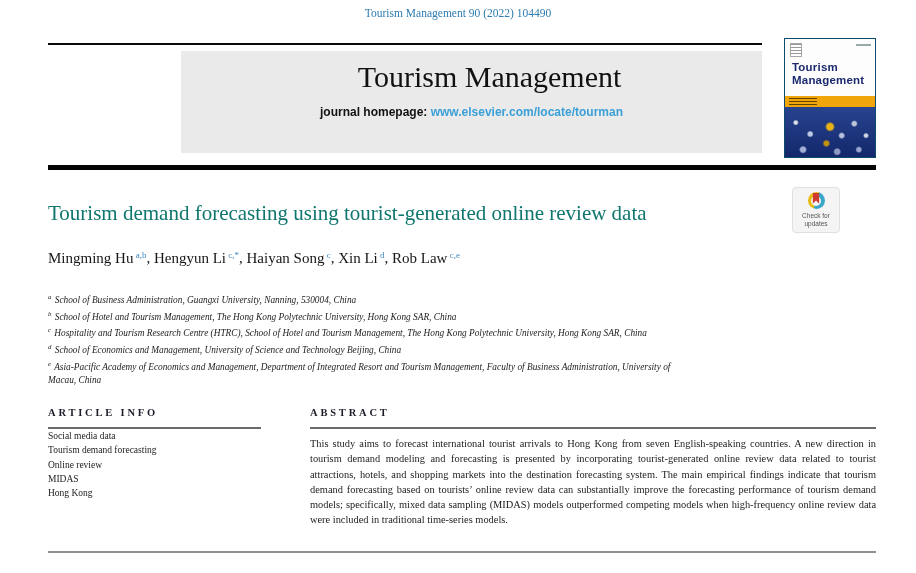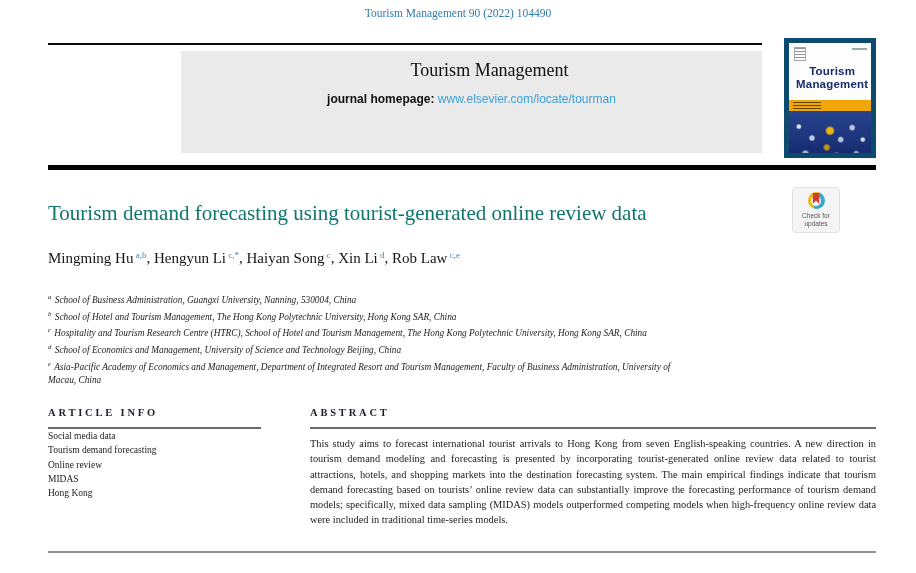--- a/index.html
+++ b/index.html
@@ -20,31 +20,31 @@
   .tree { position:absolute; left:12px; top:0; }
   .elsevier-text {
     position:absolute; left:1px; bottom:0px; font-size:20px; color:#ee7d19;
     letter-spacing:1px; font-family:"Liberation Serif", serif;
   }
   .graybox {
     position:absolute; left:133px; top:6px; width:581px; height:102px;
     background:#eaeaea; text-align:center;
   }
   .g1 { margin-top:6px; font-size:12.5px; color:#1a1a1a; }
-  .g2 { margin-top:9px; font-size:18px; color:#111;padding-left:36px; }
+  .g2 { margin-top:9px; font-size:30px; color:#111;padding-left:36px; }
   .g3 {
     margin-top:11px; font-family:"Liberation Sans", sans-serif;
     font-size:12px; color:#111; font-weight:bold;
   }
   .link { color:#3ba0d8; }
-  .g3 .link { font-weight:normal;margin-top:48px; }
+  .g3 .link { font-weight:bold;margin-top:48px; }
   
   .cover {
     position:absolute; left:784px; top:38px; width:92px; height:120px;
-    border:5px solid #0c4a6e; background:#fdfdfd; overflow:hidden;text-align:center;
+    border:1px solid #0c4a6e; background:#fdfdfd; overflow:hidden;
   }
   .cover-minilogo {
     position:absolute; left:5px; top:4px; width:12px; height:14px;
     border:1px solid #8a8a8a;
     background:repeating-linear-gradient(180deg,#777 0 1px,transparent 1px 3px);
     opacity:.75;
   }
   .cover-issue { position:absolute; right:4px; top:5px; width:15px; height:2px; background:#9aa; }
   .cover-title {
     position:absolute; left:7px; top:22px;

